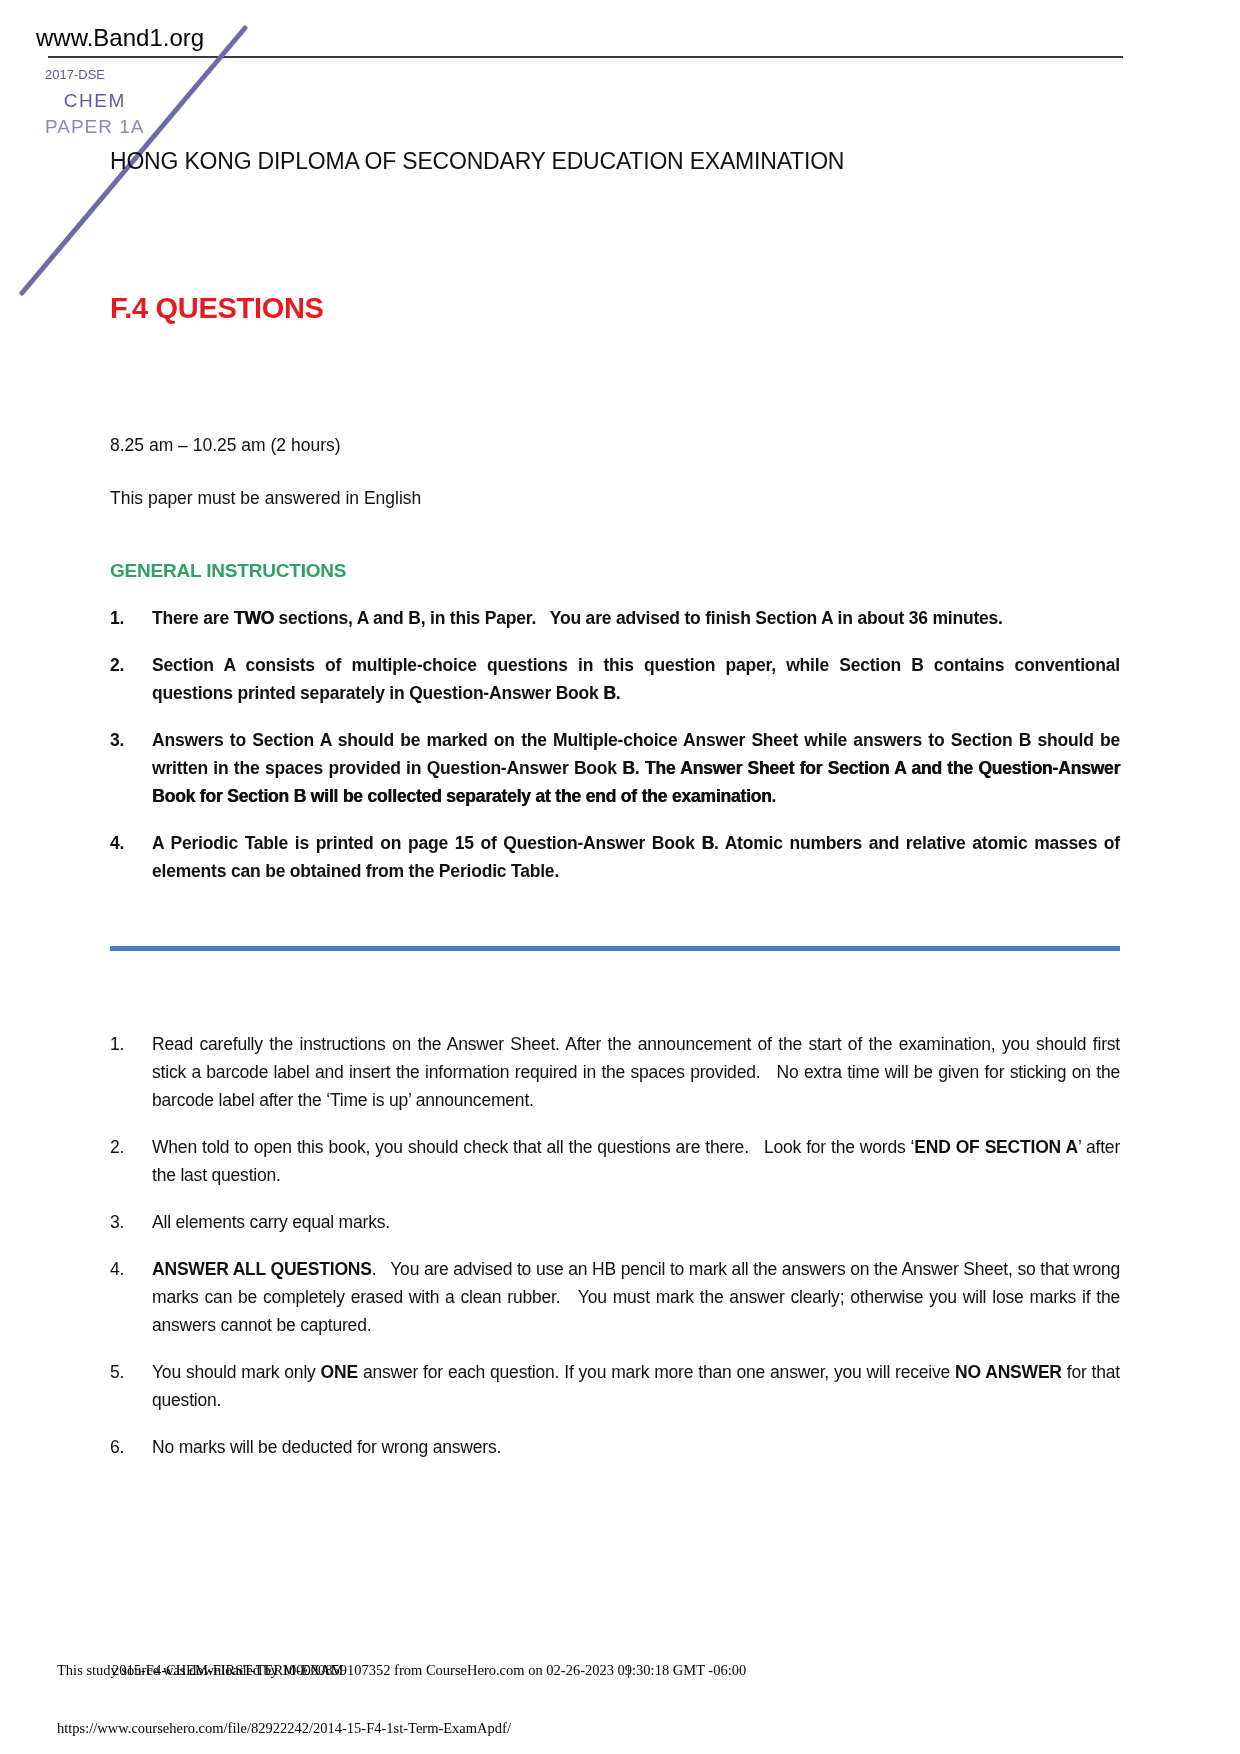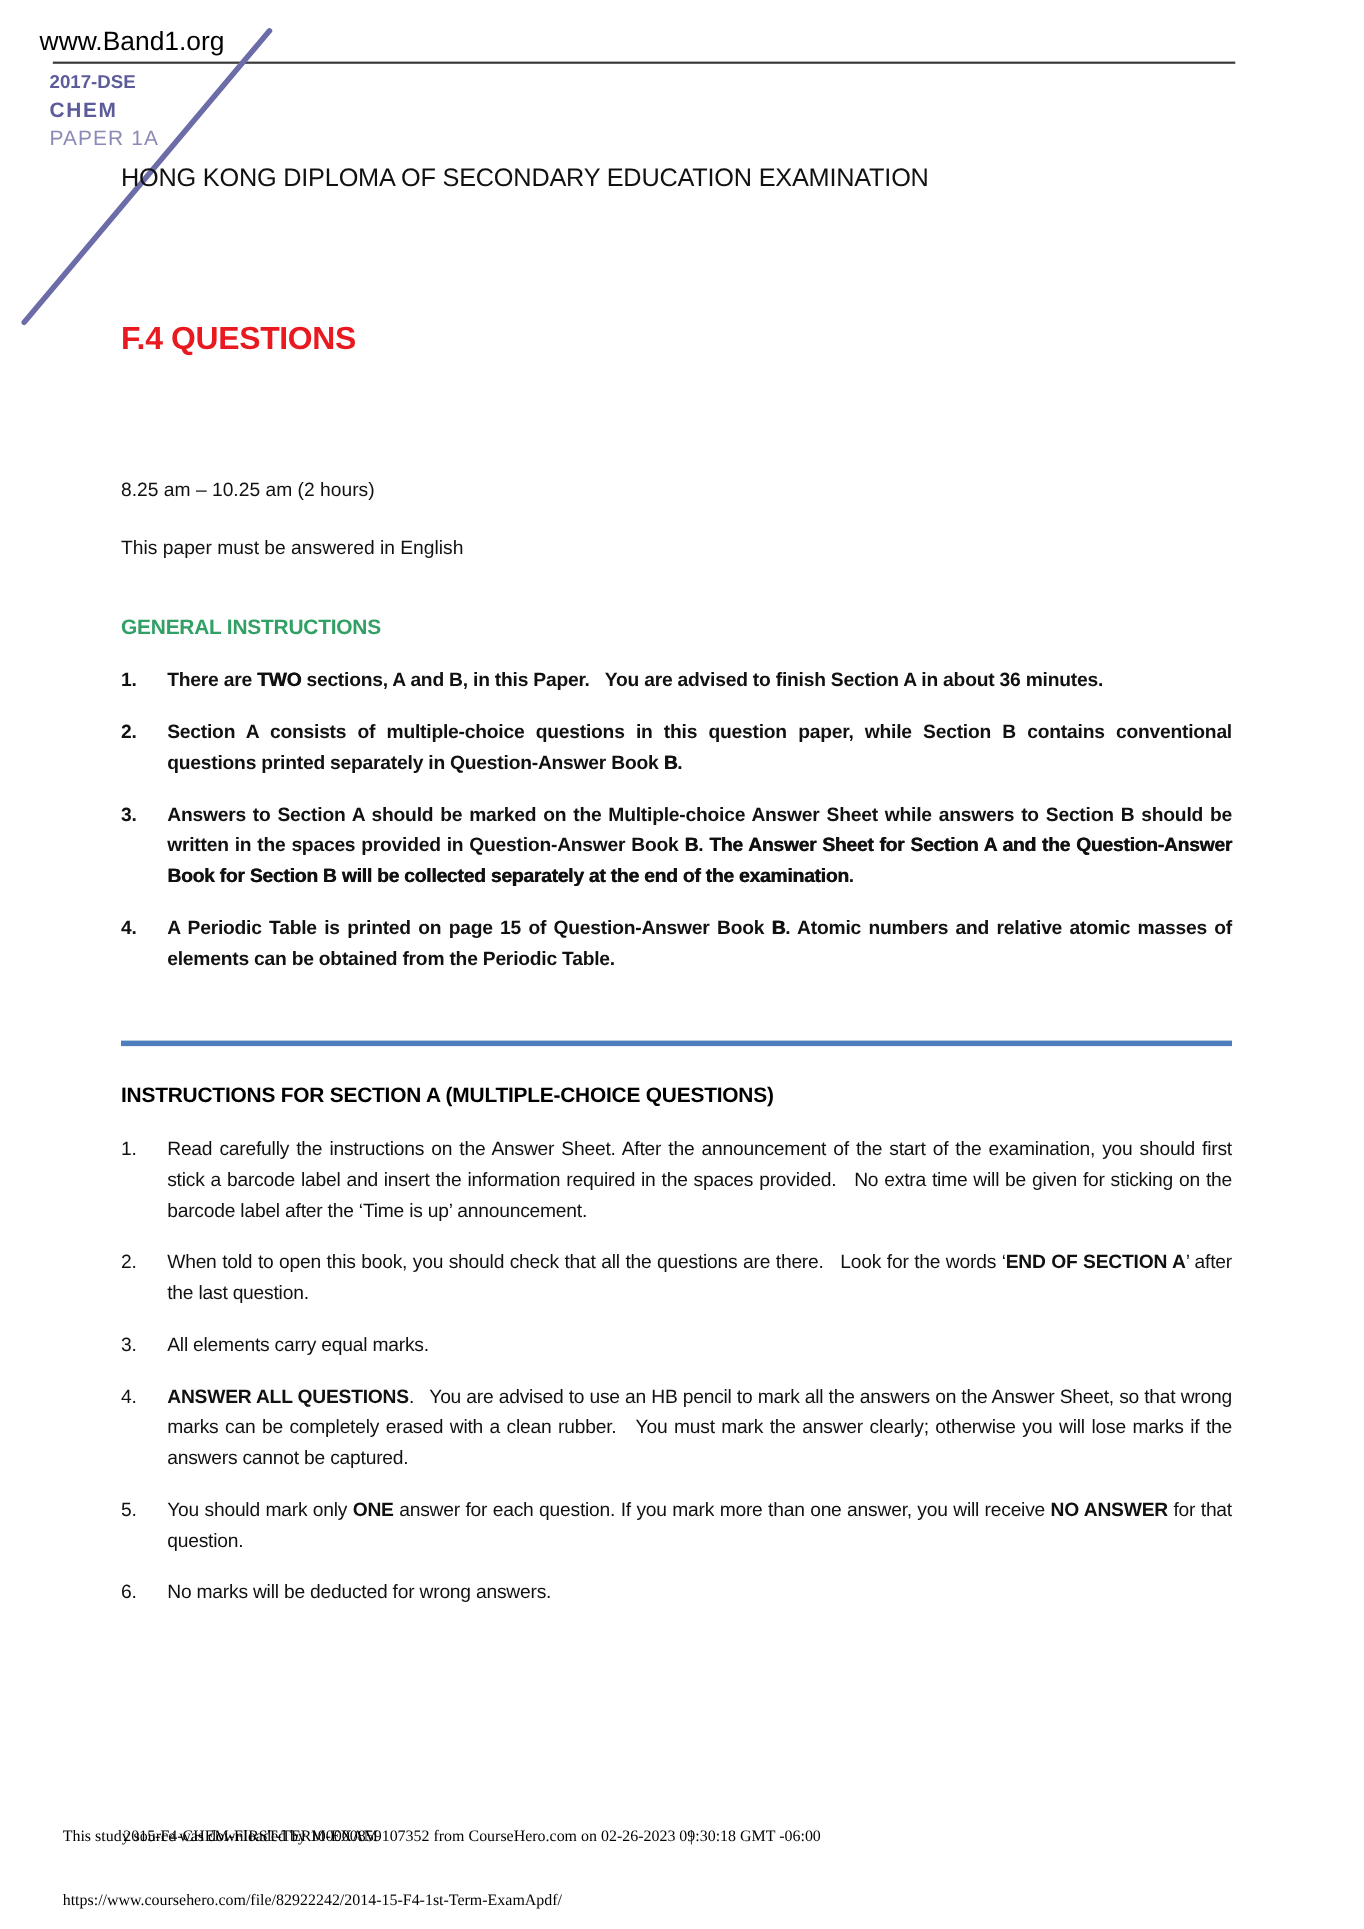--- a/index.html
+++ b/index.html
@@ -18,22 +18,22 @@
     background:#ffffff;
     font-family:"Liberation Sans",sans-serif;
     color:#111;
     overflow:hidden;
   }
   .abs{position:absolute;}
   
   .site{left:36px;top:24px;font-size:24px;color:#000;}
   .hairline{left:48px;top:56px;width:1138px;height:2px;background:var(--line-dark);}
   .corner{left:45px;top:62px;line-height:26px;color:var(--brand-purple);}
-  .corner .c1{font-weight:700;font-size:17px;}
-  .corner .c2{font-weight:700;font-size:19px;letter-spacing:1.5px;}
+  .corner .c1{font-weight:400;font-size:13px;}
+  .corner .c2{font-weight:400;font-size:19px;letter-spacing:1.5px;text-align:center;}
   .corner .c3{font-weight:400;font-size:19px;letter-spacing:1px;color:var(--brand-purple-light);}
   .diag{left:0;top:0;width:300px;height:320px;pointer-events:none;}
   
   .cline{left:110px;width:1010px;text-align:left;}
   .board{top:148px;font-size:23px;letter-spacing:-0.2px;}
   .examname{top:226px;font-size:22px;font-weight:700;letter-spacing:-0.2px;}
   .subj{top:292px;font-size:29px;font-weight:700;color:var(--accent-red);letter-spacing:-0.3px;}
   .dateline{top:388px;font-size:17.5px;}
   .timeline{top:435px;font-size:17.5px;}
   .langline{top:488px;font-size:17.5px;}
@@ -98,21 +98,20 @@
       <span class="txt">Answers to Section A should be marked on the Multiple-choice Answer Sheet while answers to Section B should be written in the spaces provided in Question-Answer Book <b>B</b>. <b>The Answer Sheet for Section A and the Question-Answer Book for Section B will be collected separately at the end of the examination</b>.</span>
     </div>
     <div class="li">
       <span class="num">4.</span>
       <span class="txt">A Periodic Table is printed on page 15 of Question-Answer Book <b>B</b>. Atomic numbers and relative atomic masses of elements can be obtained from the Periodic Table.</span>
     </div>
   </div>
 
   <div class="abs rule"></div>
 
-  <div class="abs sect-head sa-head">INSTRUCTIONS FOR SECTION A (MULTIPLE-CHOICE QUESTIONS)</div>
 
   <div class="abs ilist sa-list">
     <div class="li">
       <span class="num">1.</span>
       <span class="txt">Read carefully the instructions on the Answer Sheet. After the announcement of the start of the examination, you should first stick a barcode label and insert the information required in the spaces provided.&nbsp;&nbsp; No extra time will be given for sticking on the barcode label after the ‘Time is up’ announcement.</span>
     </div>
     <div class="li">
       <span class="num">2.</span>
       <span class="txt">When told to open this book, you should check that all the questions are there.&nbsp;&nbsp; Look for the words ‘<b>END OF SECTION A</b>’ after the last question.</span>
     </div>

